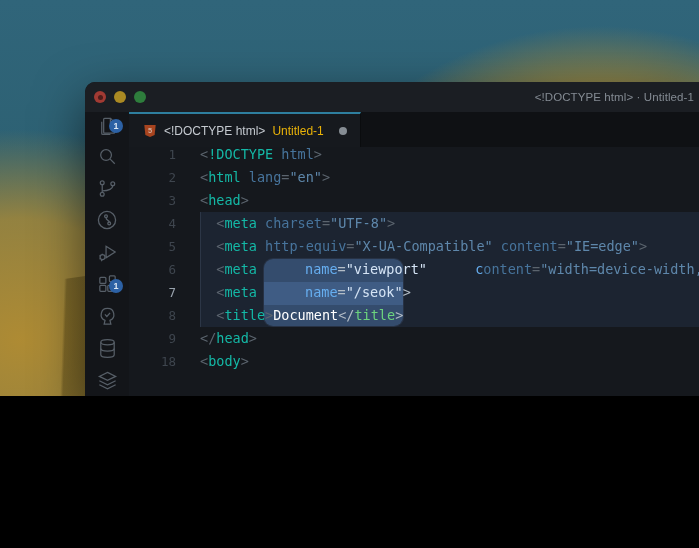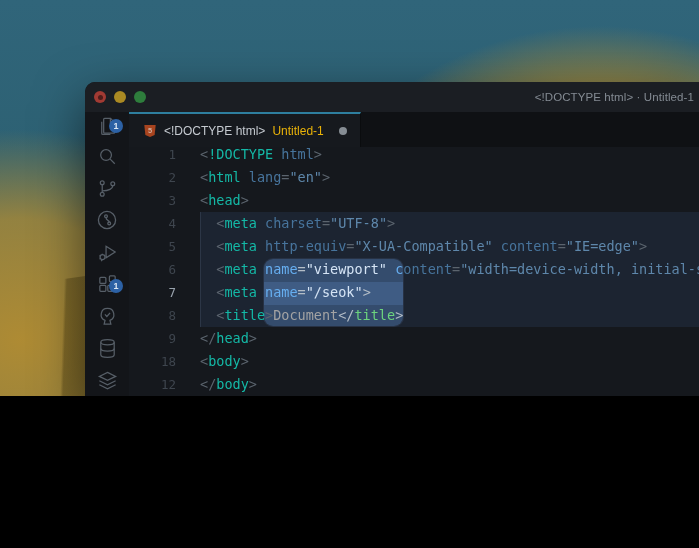--- a/index.html
+++ b/index.html
@@ -63,23 +63,23 @@
   .ln.active { color:#99a3ad; }
   .code { padding-left:24px; flex:1; overflow:hidden; }
 
   .c-plain { color:#8b949e; }
   .c-punct { color:#5b646e; }
   .c-tag   { color:#14b8a6; }
   .c-attr  { color:#47749c; }
   .c-str   { color:#5e87ab; }
   .b-punct { color:#b3bdc7; }
   .b-tag   { color:#6cd37e; }
-  .b-attr  { color:#66aef0; }
+  .b-attr  { color:#66aef0;margin-left:40px; }
   .b-str   { color:#d5e4f5; }
-  .b-text  { color:#a3a3a3; }
+  .b-text  { color:#ffffff; }
 </style>
 </head>
 <body>
 
 <div class="stage">
   <div class="wallpaper"></div>
 
   <div class="window">
 
     <div class="titlebar">
@@ -184,19 +184,18 @@
               <div class="row"><div class="ln">1</div><div class="code"><span class="c-punct">&lt;</span><span class="c-tag">!DOCTYPE </span><span class="c-attr">html</span><span class="c-punct">&gt;</span></div></div>
               <div class="row"><div class="ln">2</div><div class="code"><span class="c-punct">&lt;</span><span class="c-tag">html</span><span class="c-plain"> </span><span class="c-attr">lang</span><span class="c-punct">=</span><span class="c-str">"en"</span><span class="c-punct">&gt;</span></div></div>
               <div class="row"><div class="ln">3</div><div class="code"><span class="c-punct">&lt;</span><span class="c-tag">head</span><span class="c-punct">&gt;</span></div></div>
               <div class="row"><div class="ln">4</div><div class="code"><span class="c-plain">  </span><span class="c-punct">&lt;</span><span class="c-tag">meta</span><span class="c-plain"> </span><span class="c-attr">charset</span><span class="c-punct">=</span><span class="c-str">"UTF-8"</span><span class="c-punct">&gt;</span></div></div>
               <div class="row"><div class="ln">5</div><div class="code"><span class="c-plain">  </span><span class="c-punct">&lt;</span><span class="c-tag">meta</span><span class="c-plain"> </span><span class="c-attr">http-equiv</span><span class="c-punct">=</span><span class="c-str">"X-UA-Compatible"</span><span class="c-plain"> </span><span class="c-attr">content</span><span class="c-punct">=</span><span class="c-str">"IE=edge"</span><span class="c-punct">&gt;</span></div></div>
               <div class="row"><div class="ln">6</div><div class="code"><span class="c-plain">  </span><span class="c-punct">&lt;</span><span class="c-tag">meta</span><span class="c-plain"> </span><span class="b-attr">name</span><span class="b-punct">=</span><span class="b-str">"viewport"</span><span class="b-text"> </span><span class="b-attr">c</span><span class="c-attr">ontent</span><span class="c-punct">=</span><span class="c-str">"width=device-width, initial-sca</span></div></div>
               <div class="row"><div class="ln active">7</div><div class="code"><span class="c-plain">  </span><span class="c-punct">&lt;</span><span class="c-tag">meta</span><span class="c-plain"> </span><span class="b-attr">name</span><span class="b-punct">=</span><span class="b-str">"/seok"</span><span class="b-punct">&gt;</span></div></div>
               <div class="row"><div class="ln">8</div><div class="code"><span class="c-plain">  </span><span class="c-punct">&lt;</span><span class="c-tag">title</span><span class="c-punct">&gt;</span><span class="b-text">Document</span><span class="b-punct">&lt;/</span><span class="b-tag">title</span><span class="b-punct">&gt;</span></div></div>
               <div class="row"><div class="ln">9</div><div class="code"><span class="c-punct">&lt;/</span><span class="c-tag">head</span><span class="c-punct">&gt;</span></div></div>
               <div class="row"><div class="ln">18</div><div class="code"><span class="c-punct">&lt;</span><span class="c-tag">body</span><span class="c-punct">&gt;</span></div></div>
-              <div class="row"><div class="ln">12</div><div class="code"><span class="c-punct">&lt;/</span><span class="c-tag">body</span><span class="c-punct">&gt;</span></div></div>
             </div>
         </div>
       </div>
     </div>
   </div>
 </div>
 
 </body></html>

